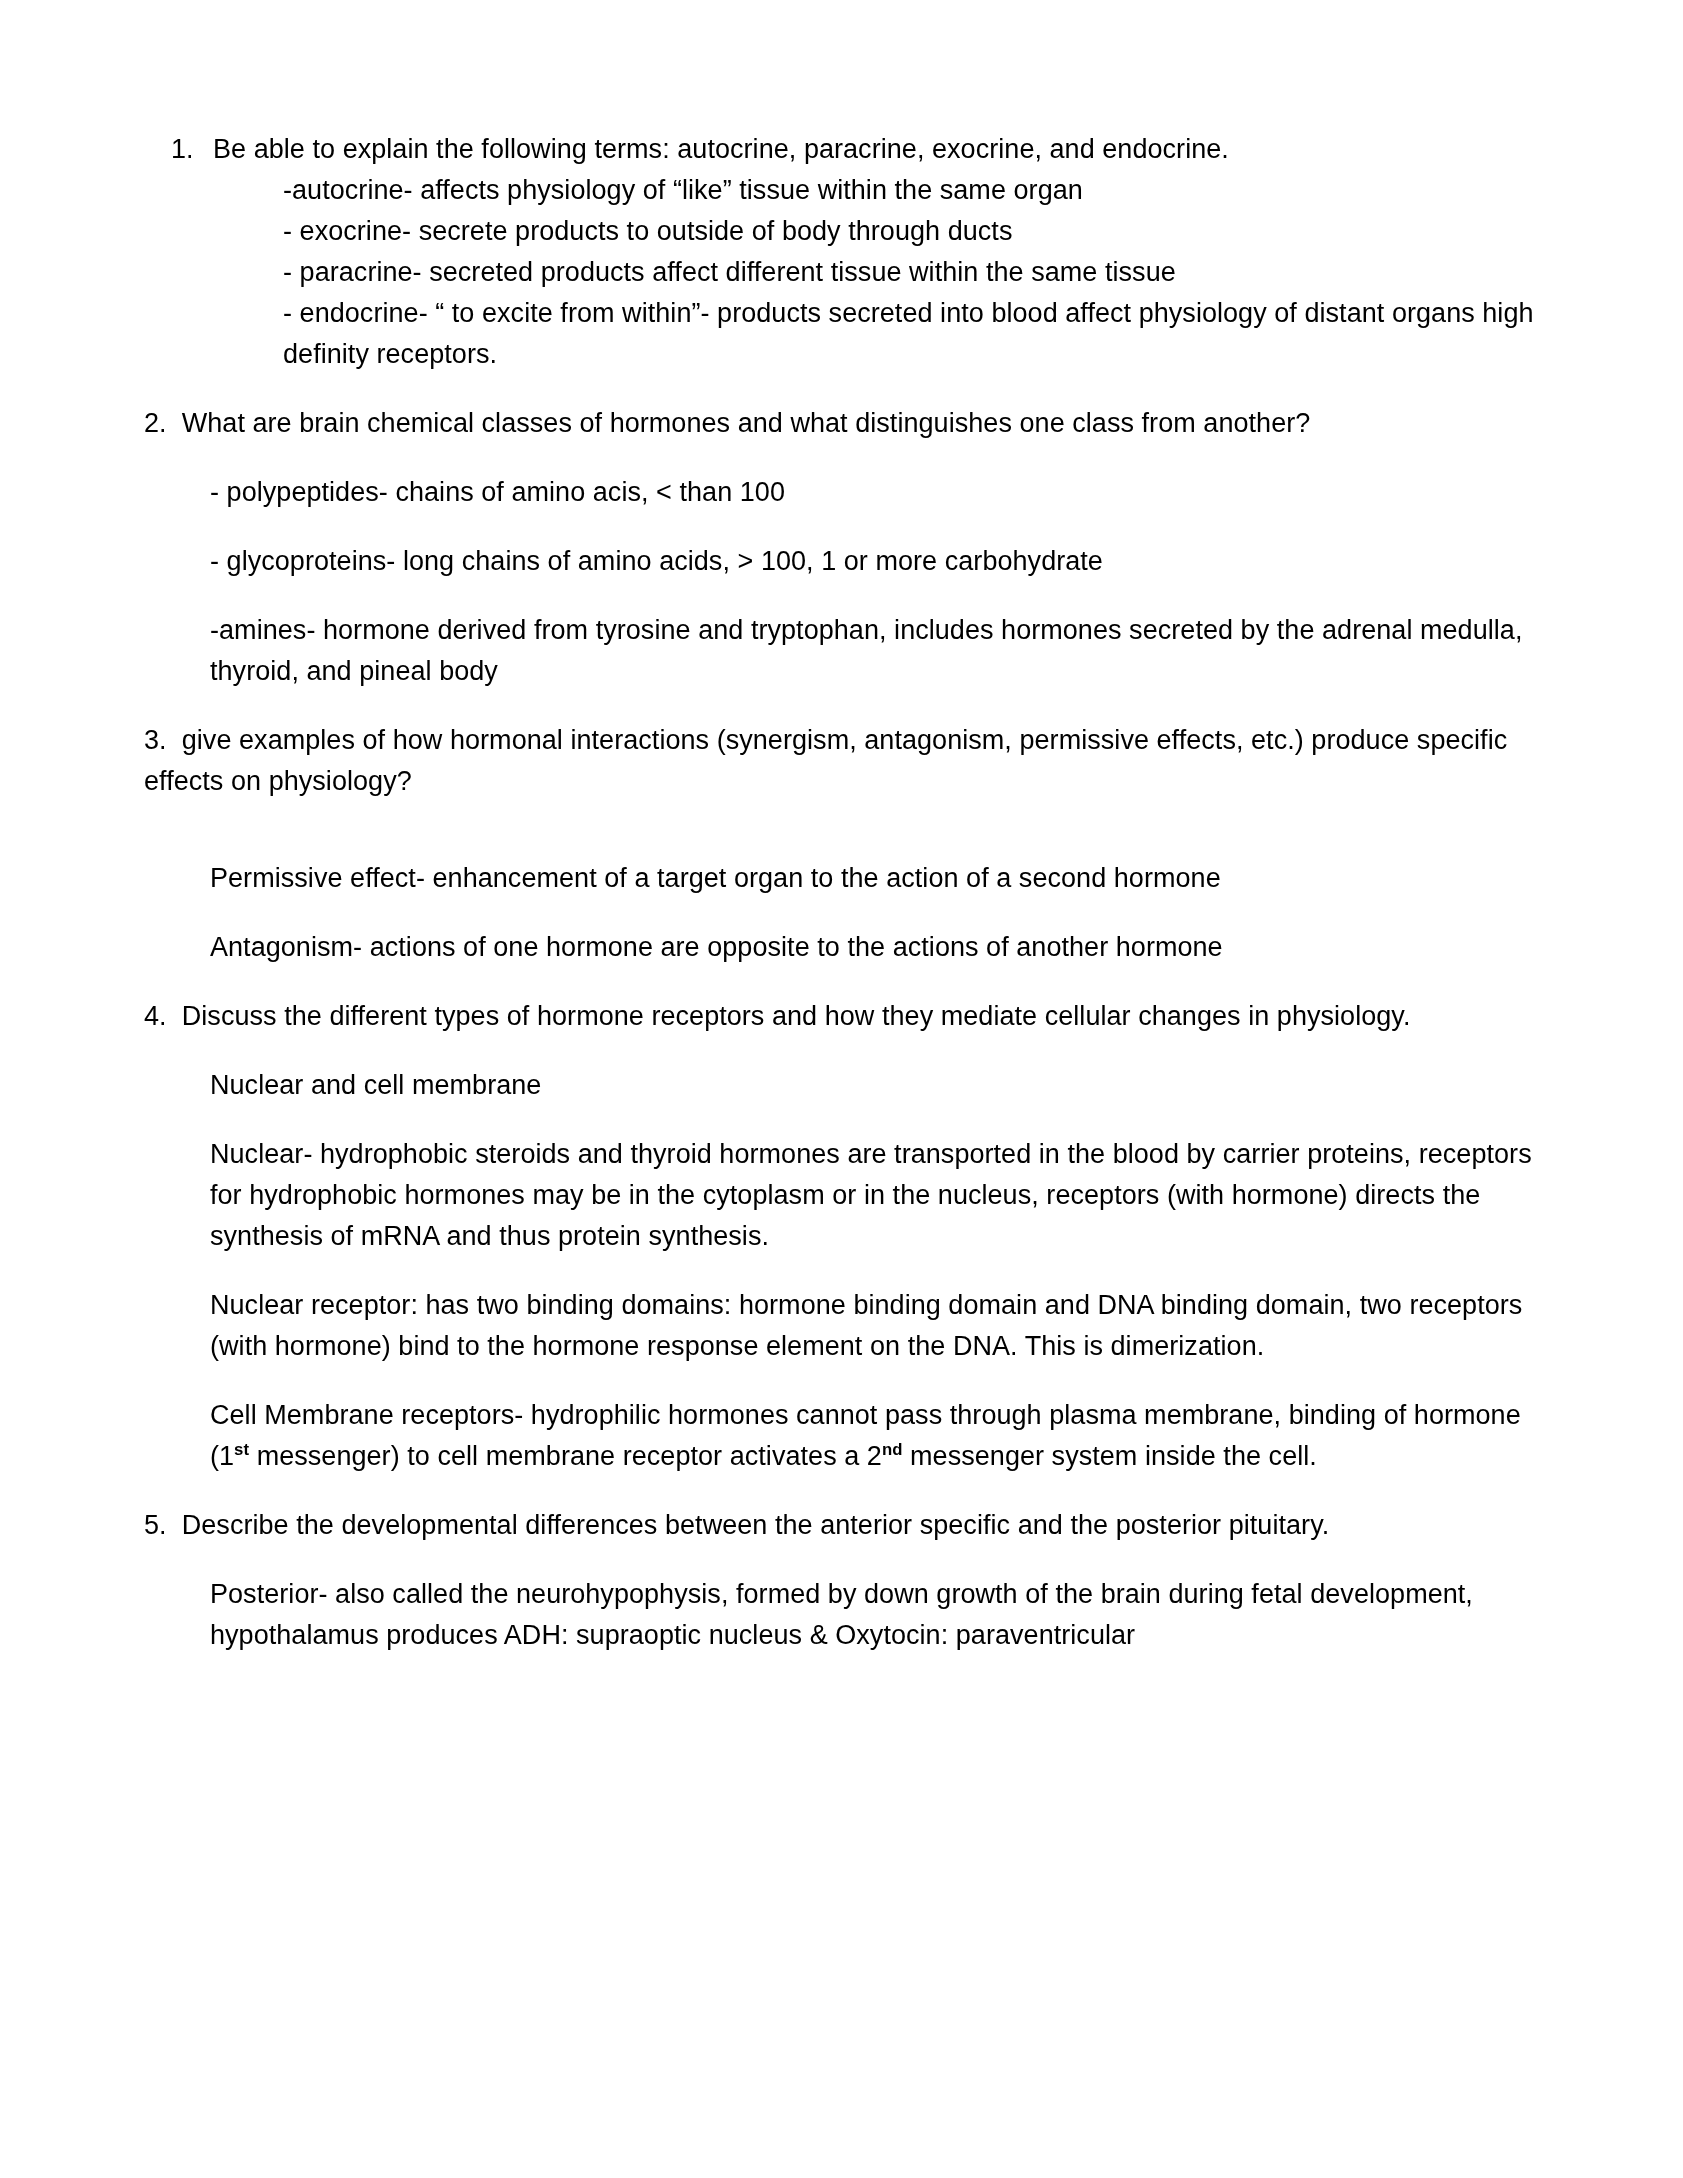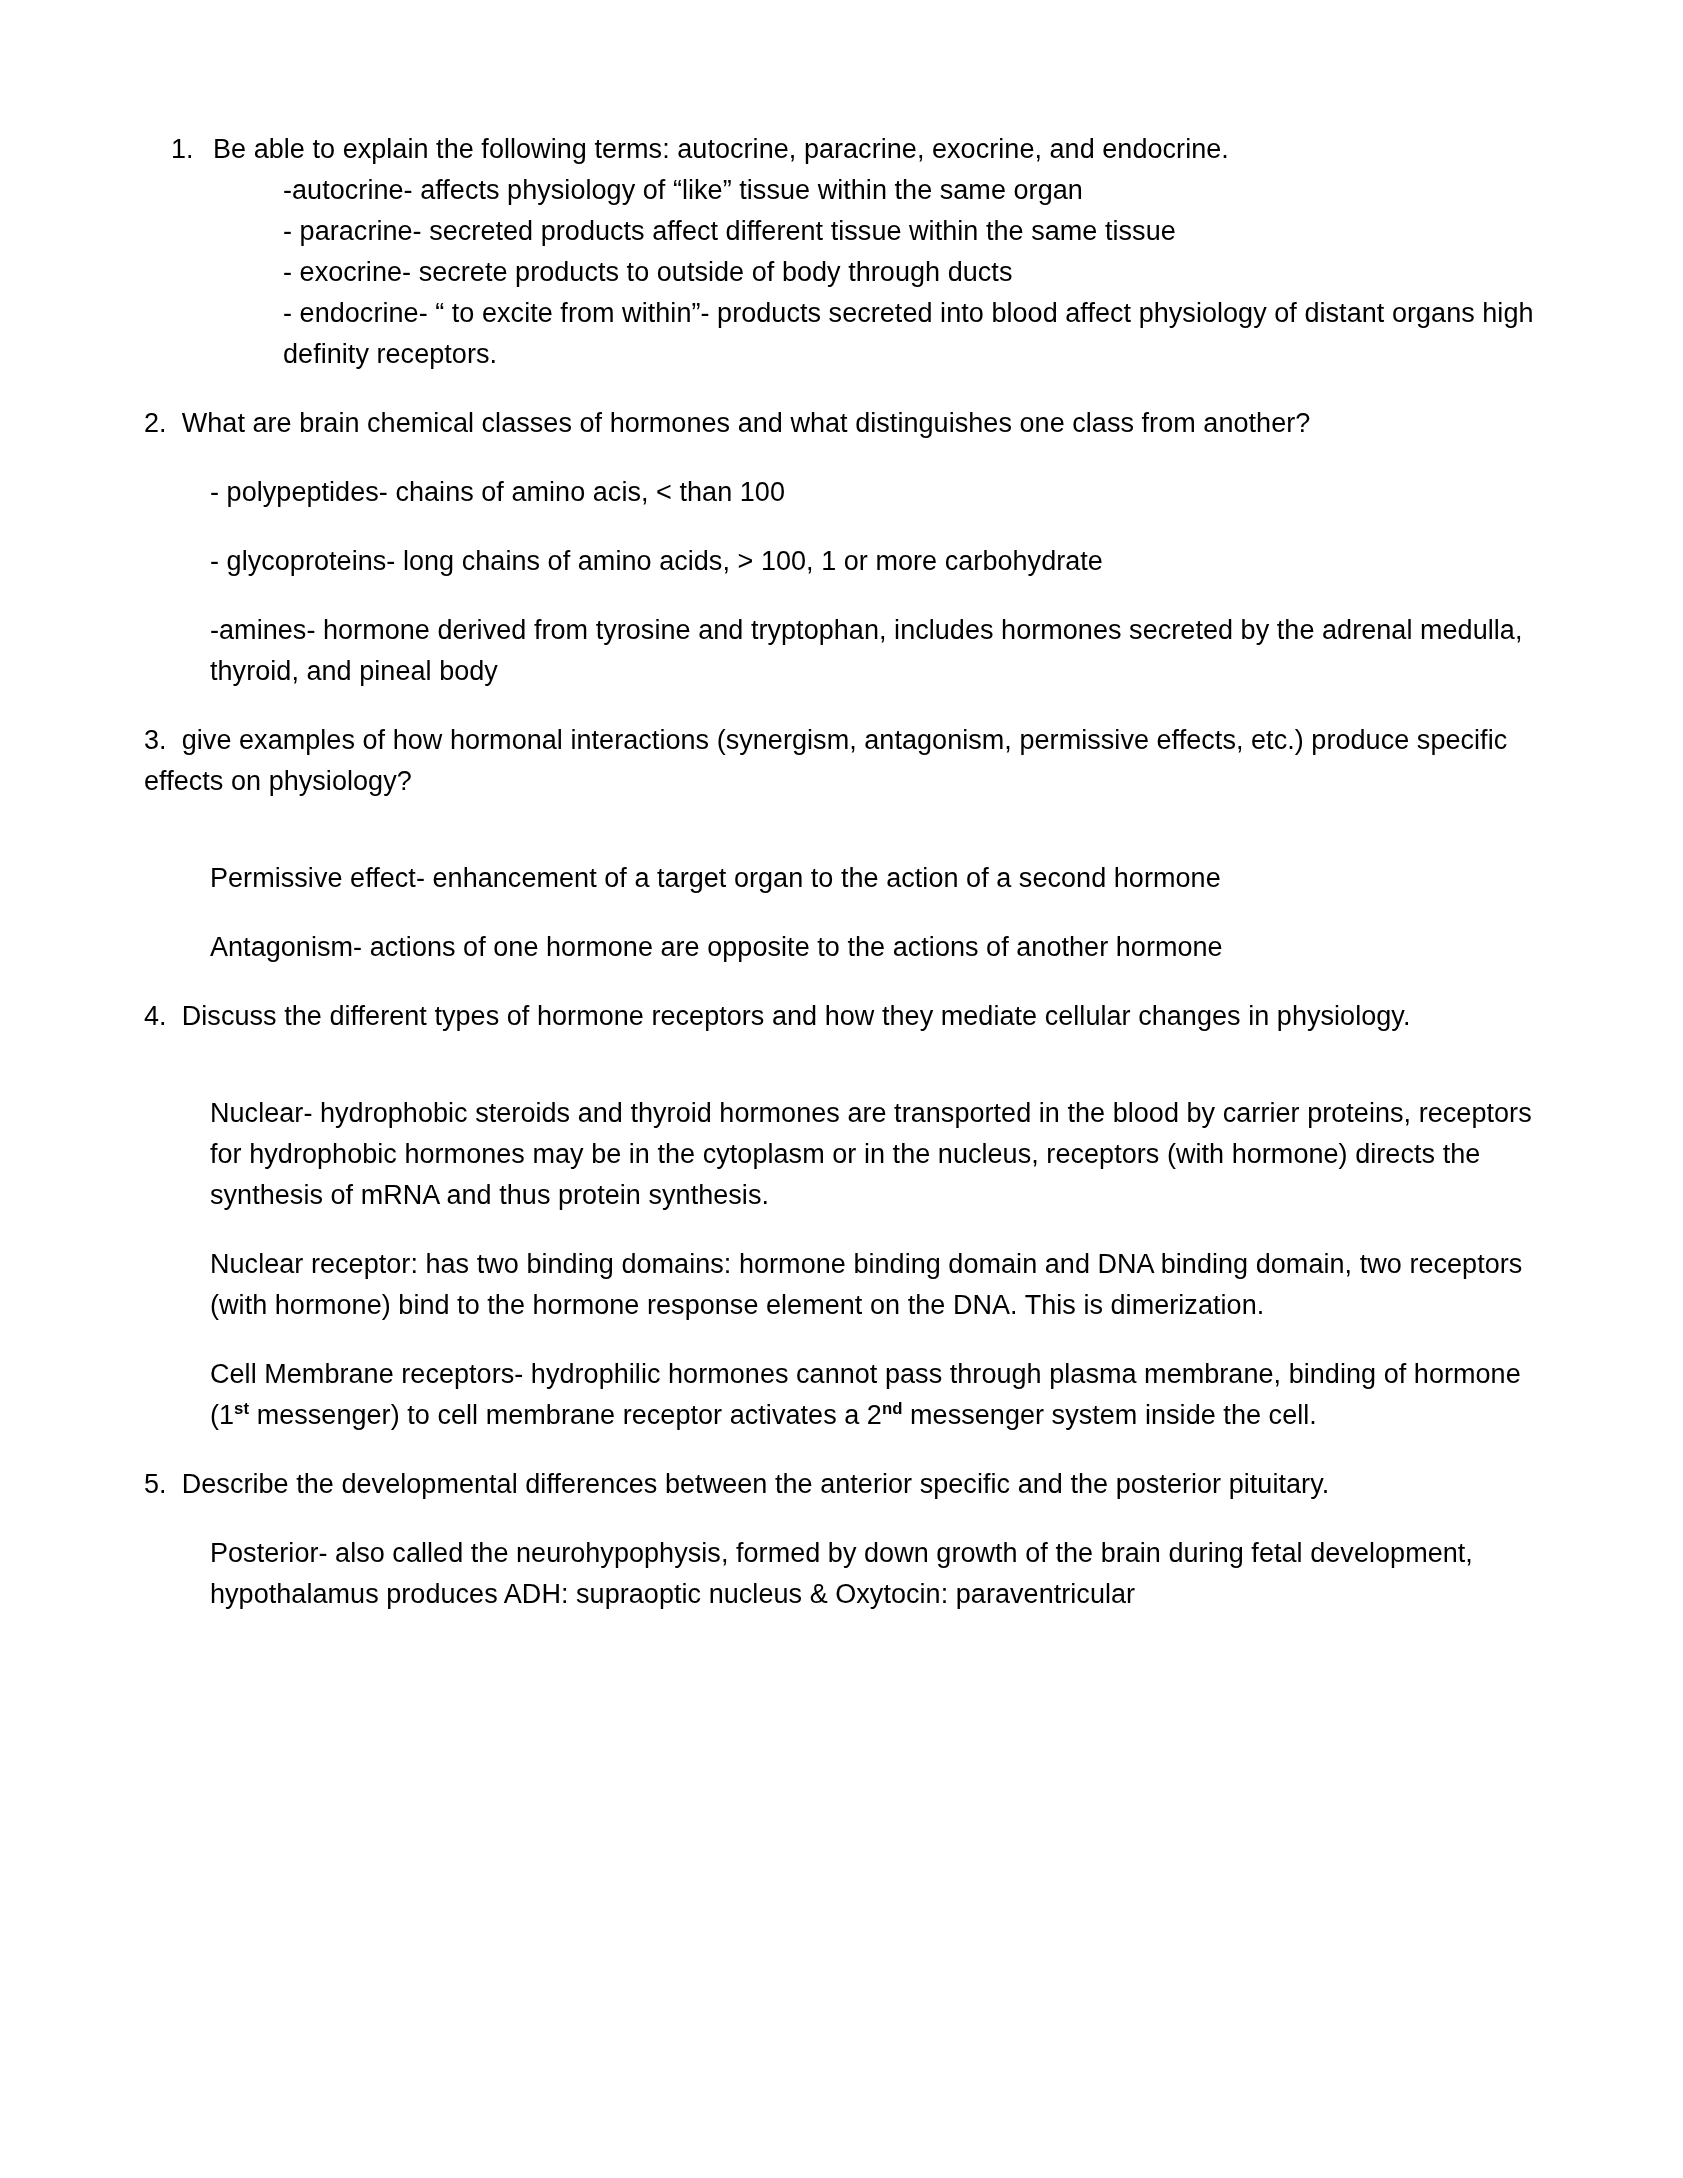--- a/index.html
+++ b/index.html
@@ -79,22 +79,22 @@
 <body>
 
 <div id="page">
   <div id="doc-body">
 
     <div>
       <p class="para numbered-item">
         <span class="item-number">1.</span><span>Be able to explain the following terms: autocrine, paracrine, exocrine, and endocrine.</span>
       </p>
       <p class="para sub-line">-autocrine- affects physiology of “like” tissue within the same organ</p>
+      <p class="para sub-line">- exocrine- secrete products to outside of body through ducts</p>
       <p class="para sub-line">- paracrine- secreted products affect different tissue within the same tissue</p>
-      <p class="para sub-line">- exocrine- secrete products to outside of body through ducts</p>
       <p class="para sub-line">- endocrine- “ to excite from within”- products secreted into blood affect physiology of distant organs high definity receptors.</p>
     </div>
 
     <div class="gap-md"></div>
 
     <div>
       <p class="para question">
         <span>2.</span>&nbsp;
         <span>What are brain chemical classes of hormones and what distinguishes one class from another?</span>
       </p>
@@ -121,20 +121,21 @@
     </div>
 
     <div class="gap-md"></div>
 
     <div>
       <p class="para question">
         <span>4.</span>&nbsp;
         <span>Discuss the different types of hormone receptors and how they mediate cellular changes in physiology.</span>
       </p>
       <div class="gap-md"></div>
+      <p class="para answer">Nuclear and cell membrane</p>
       <div class="gap-md"></div>
       <p class="para answer">Nuclear- hydrophobic steroids and thyroid hormones are transported in the blood by carrier proteins, receptors for hydrophobic hormones may be in the cytoplasm or in the nucleus, receptors (with hormone) directs the synthesis of mRNA and thus protein synthesis.</p>
       <div class="gap-md"></div>
       <p class="para answer">Nuclear receptor: has two binding domains: hormone binding domain and DNA binding domain, two receptors (with hormone) bind to the hormone response element on the DNA. This is dimerization.</p>
       <div class="gap-md"></div>
       <p class="para answer"><span>Cell Membrane receptors- hydrophilic hormones cannot pass through plasma membrane, binding of hormone (1</span><sup>st</sup><span> messenger) to cell membrane receptor activates a 2</span><sup>nd</sup><span> messenger system inside the cell.</span></p>
     </div>
 
     <div class="gap-md"></div>
 

